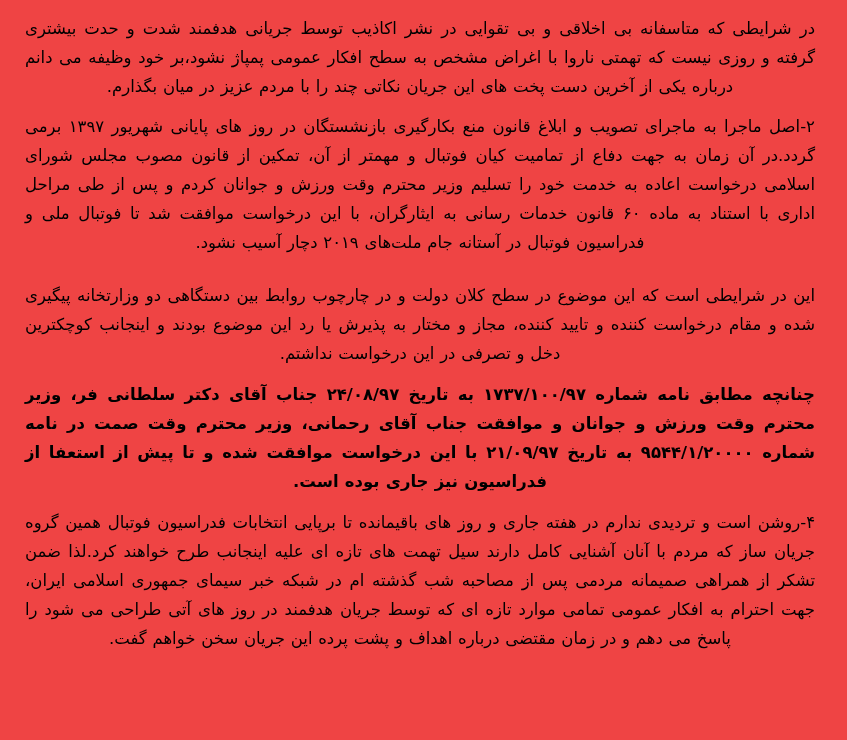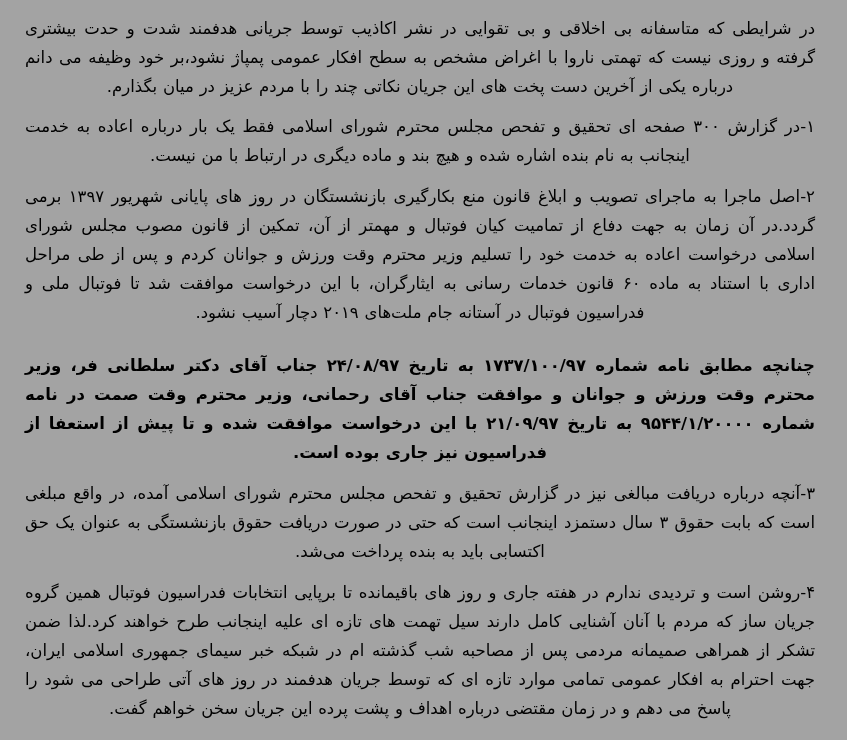--- a/index.html
+++ b/index.html
@@ -13,21 +13,21 @@
     height: 740px;
     overflow: hidden;
     font-family: "DejaVu Sans", "Liberation Sans", sans-serif;
     color: #000000;
   }
   .page {
     box-sizing: border-box;
     width: 847px;
     height: 740px;
     padding: 14px 32px 10px 25px;
-    background: #a3a3a3;
+    background: #ef4444;
   }
   .doc-body {
     direction: rtl;
     text-align: justify;
     text-align-last: center;
   }
   p.para {
     margin: 0 0 10px 0;
     padding: 0;
     direction: rtl;
@@ -52,25 +52,24 @@
   p.p-item4   { margin-bottom: 0; }
 </style>
 </head>
 <body>
 
 <div class="page">
   <div class="doc-body">
 
     <p class="para p-intro">در شرایطی که متاسفانه بی اخلاقی و بی تقوایی در نشر اکاذیب توسط جریانی هدفمند شدت و حدت بیشتری گرفته و روزی نیست که تهمتی ناروا با اغراض مشخص به سطح افکار عمومی پمپاژ نشود،بر خود وظیفه می دانم درباره یکی از آخرین دست پخت های این جریان نکاتی چند را با مردم عزیز در میان بگذارم.</p>
 
-    <p class="para p-item1">۱-در گزارش ۳۰۰ صفحه ای تحقیق و تفحص مجلس محترم شورای اسلامی فقط یک بار درباره اعاده به خدمت اینجانب به نام بنده اشاره شده و هیچ بند و ماده دیگری در ارتباط با من نیست.</p>
 
     <p class="para p-item2">۲-اصل ماجرا به ماجرای تصویب و ابلاغ قانون منع بکارگیری بازنشستگان در روز های پایانی شهریور ۱۳۹۷ برمی گردد.در آن زمان به جهت دفاع از تمامیت کیان فوتبال و مهمتر از آن، تمکین از قانون مصوب مجلس شورای اسلامی درخواست اعاده به خدمت خود را تسلیم وزیر محترم وقت ورزش و جوانان کردم و پس از طی مراحل اداری با استناد به ماده ۶۰ قانون خدمات رسانی به ایثارگران، با این درخواست موافقت شد تا فوتبال ملی و فدراسیون فوتبال در آستانه جام ملت‌های ۲۰۱۹ دچار آسیب نشود.</p>
 
+    <p class="para p-cond">این در شرایطی است که این موضوع در سطح کلان دولت و در چارچوب روابط بین دستگاهی دو وزارتخانه پیگیری شده و مقام درخواست کننده و تایید کننده، مجاز و مختار به پذیرش یا رد این موضوع بودند و اینجانب کوچکترین دخل و تصرفی در این درخواست نداشتم.</p>
 
     <p class="para p-letter">چنانچه مطابق نامه شماره  ۱۷۳۷/۱۰۰/۹۷ به تاریخ ۲۴/۰۸/۹۷ جناب آقای دکتر سلطانی فر، وزیر محترم وقت ورزش و جوانان و موافقت جناب آقای رحمانی، وزیر محترم وقت صمت در نامه شماره ۹۵۴۴/۱/۲۰۰۰۰ به تاریخ ۲۱/۰۹/۹۷ با این درخواست موافقت شده و تا پیش از استعفا از فدراسیون نیز جاری بوده است.</p>
 
-    <p class="para p-item3">۳-آنچه درباره دریافت مبالغی نیز در گزارش تحقیق و تفحص مجلس محترم شورای اسلامی آمده، در واقع مبلغی است که بابت حقوق ۳ سال دستمزد اینجانب است که حتی در صورت دریافت حقوق بازنشستگی به عنوان یک حق اکتسابی باید به بنده پرداخت می‌شد.</p>
 
     <p class="para p-item4">۴-روشن است و تردیدی ندارم در هفته جاری و روز های باقیمانده تا برپایی انتخابات فدراسیون فوتبال همین گروه جریان ساز که مردم با آنان آشنایی کامل دارند سیل تهمت های تازه ای علیه اینجانب طرح خواهند کرد.لذا ضمن تشکر از همراهی صمیمانه مردمی پس از مصاحبه شب گذشته ام در شبکه خبر سیمای جمهوری اسلامی ایران، جهت احترام به افکار عمومی تمامی موارد تازه ای که توسط جریان هدفمند در روز های آتی طراحی می شود را پاسخ می دهم و در زمان مقتضی درباره اهداف و پشت پرده این جریان سخن خواهم گفت.</p>
 
   </div>
 </div>
 
 </body></html>

